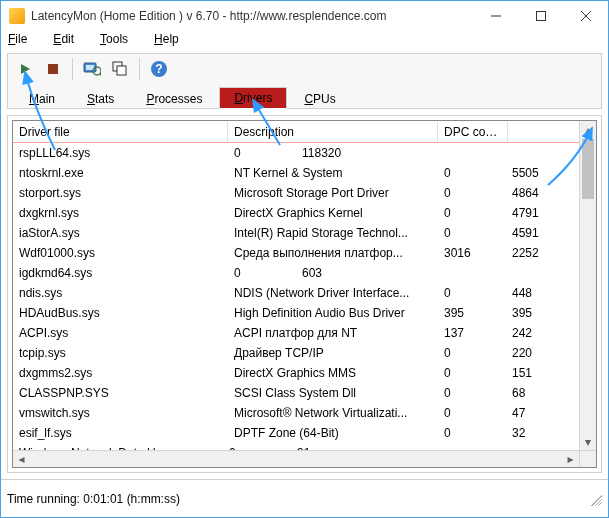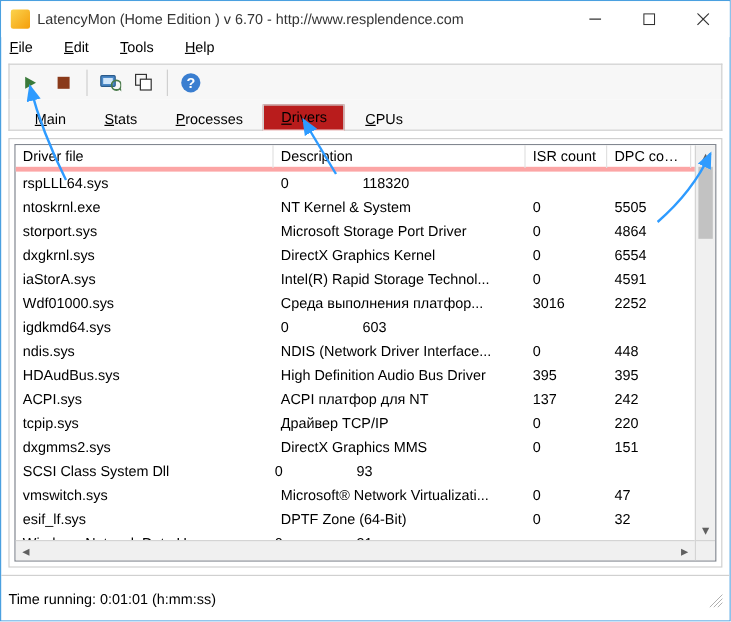--- a/index.html
+++ b/index.html
@@ -132,21 +132,21 @@
     flex: 1 1 auto;
     display: flex;
     flex-direction: column;
     overflow: hidden;
     position: relative;
   }
   
   .list-header {
     display: flex;
     background: #fff;
-    border-bottom: 4px solid #fca5a5;
+    border-bottom: 1px solid #fca5a5;
     flex: 0 0 auto;
     font-size: 12px;
     height: 22px;
     align-items: center;
   }
   .list-header .col {
     padding: 3px 6px;
     border-right: 1px solid #e1e1e1;
     overflow: hidden;
     white-space: nowrap;
@@ -323,21 +323,20 @@
     <div class="tab"><span class="ul">P</span>rocesses</div>
     <div class="tab active"><span class="ul">D</span>rivers</div>
     <div class="tab"><span class="ul">C</span>PUs</div>
   </div>
 
   <div class="content">
     <div class="list-wrap">
       <div class="list-header">
         <div class="col col-file">Driver file</div>
         <div class="col col-desc">Description</div>
-        <div class="col col-isr">ISR count</div>
         <div class="col col-dpc">DPC count</div>
       </div>
       <div class="list-body" id="list-body">
           <div class="row">
             <div class="cell col-file">rspLLL64.sys</div>
             <div class="cell col-isr">0</div>
             <div class="cell col-dpc">118320</div>
           </div>
           <div class="row">
             <div class="cell col-file">ntoskrnl.exe</div>
@@ -348,21 +347,21 @@
           <div class="row">
             <div class="cell col-file">storport.sys</div>
             <div class="cell col-desc">Microsoft Storage Port Driver</div>
             <div class="cell col-isr">0</div>
             <div class="cell col-dpc">4864</div>
           </div>
           <div class="row">
             <div class="cell col-file">dxgkrnl.sys</div>
             <div class="cell col-desc">DirectX Graphics Kernel</div>
             <div class="cell col-isr">0</div>
-            <div class="cell col-dpc">6554</div>
+            <div class="cell col-dpc">4791</div>
           </div>
           <div class="row">
             <div class="cell col-file">iaStorA.sys</div>
             <div class="cell col-desc">Intel(R) Rapid Storage Technol...</div>
             <div class="cell col-isr">0</div>
             <div class="cell col-dpc">4591</div>
           </div>
           <div class="row">
             <div class="cell col-file">Wdf01000.sys</div>
             <div class="cell col-desc">Среда выполнения платфор...</div>
@@ -398,23 +397,24 @@
             <div class="cell col-isr">0</div>
             <div class="cell col-dpc">220</div>
           </div>
           <div class="row">
             <div class="cell col-file">dxgmms2.sys</div>
             <div class="cell col-desc">DirectX Graphics MMS</div>
             <div class="cell col-isr">0</div>
             <div class="cell col-dpc">151</div>
           </div>
           <div class="row">
+            <div class="cell col-file">CLASSPNP.SYS</div>
             <div class="cell col-desc">SCSI Class System Dll</div>
             <div class="cell col-isr">0</div>
-            <div class="cell col-dpc">93</div>
+            <div class="cell col-dpc">68</div>
           </div>
           <div class="row">
             <div class="cell col-file">vmswitch.sys</div>
             <div class="cell col-desc">Microsoft® Network Virtualizati...</div>
             <div class="cell col-isr">0</div>
             <div class="cell col-dpc">47</div>
           </div>
           <div class="row">
             <div class="cell col-file">esif_lf.sys</div>
             <div class="cell col-desc">DPTF Zone (64-Bit)</div>

